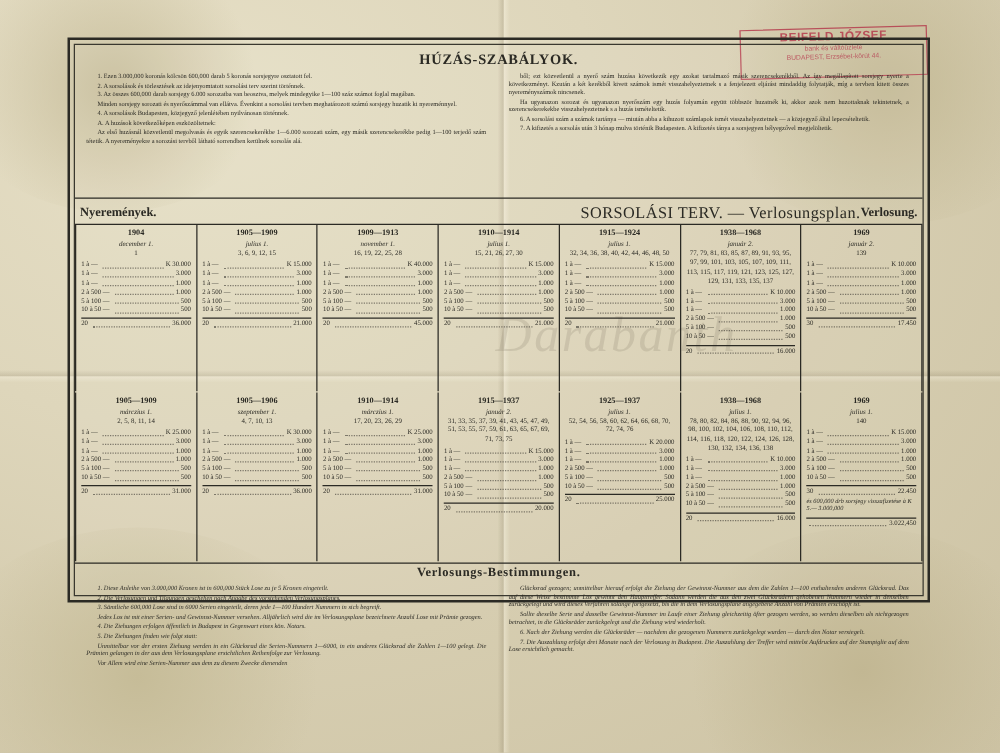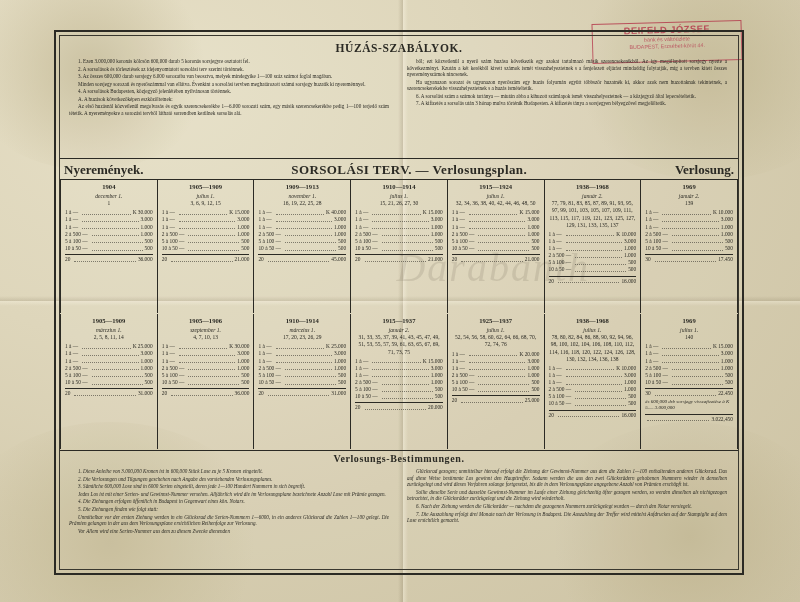--- a/index.html
+++ b/index.html
@@ -21,44 +21,44 @@
   .b2{right:-60px;top:-40px;width:300px;height:220px;background:radial-gradient(circle,#c4ba96 0%,rgba(196,186,150,0) 70%);}
   .b3{left:-50px;bottom:-60px;width:320px;height:240px;background:radial-gradient(circle,#c6bc98 0%,rgba(198,188,152,0) 72%);}
   .b4{right:-40px;bottom:-50px;width:300px;height:230px;background:radial-gradient(circle,#c2b793 0%,rgba(194,183,147,0) 72%);}
   .fold{position:absolute;top:0;bottom:0;width:10px;
     background:linear-gradient(90deg,rgba(120,108,80,0) 0%,rgba(120,108,80,.22) 45%,rgba(255,250,235,.35) 55%,rgba(120,108,80,0) 100%);}
   .foldv{position:absolute;left:0;right:0;height:10px;
     background:linear-gradient(180deg,rgba(120,108,80,0) 0%,rgba(120,108,80,.18) 45%,rgba(255,250,235,.3) 55%,rgba(120,108,80,0) 100%);}
 
   
   #frame{
-    position:absolute;left:54px;top:30px;width:690px;height:545px;
+    position:absolute;left:54px;top:30px;width:690px;height:452px;
     border:2px solid #2b2a24;
     background:rgba(255,255,255,0.06);
     box-sizing:border-box;
   }
   #frameinner{position:absolute;left:3px;top:3px;right:3px;bottom:3px;border:1px solid #3a382f;box-sizing:border-box;}
 
   .sect{position:absolute;box-sizing:border-box;}
   .hr{border-top:1px solid #2b2a24;}
 
   h1.title{
     font-size:11.5px;font-weight:bold;letter-spacing:.6px;text-align:center;margin:0;
     font-family:"Liberation Serif", serif;
   }
   .rules{
     font-size:5.1px;line-height:1.28;text-align:justify;
     padding:0 7px;
   }
   .rules p{margin:0 0 1px 0;text-indent:9px;}
 
   .bandtitle{
-    font-size:13px;font-weight:bold;text-align:center;letter-spacing:.4px;
-  }
-  .bandside{font-size:13px;font-weight:bold;}
+    font-size:13px;font-weight:normal;text-align:right;letter-spacing:.4px;
+  }
+  .bandside{font-size:10px;font-weight:bold;}
 
   table.plan{border-collapse:collapse;width:100%;height:100%;table-layout:fixed;}
   table.plan td.cell{
     border-left:1px solid #2b2a24;border-right:1px solid #2b2a24;
     vertical-align:top;padding:3px 4px 2px 4px;
   }
   .chead{text-align:center;font-size:6.6px;font-weight:bold;line-height:1.25;margin-bottom:2px;}
   .csub{text-align:center;font-size:5.6px;font-style:italic;line-height:1.25;}
   .cnums{text-align:center;font-size:5.5px;line-height:1.3;}
   .rows{font-size:5.4px;line-height:1.32;margin-top:2px;}

